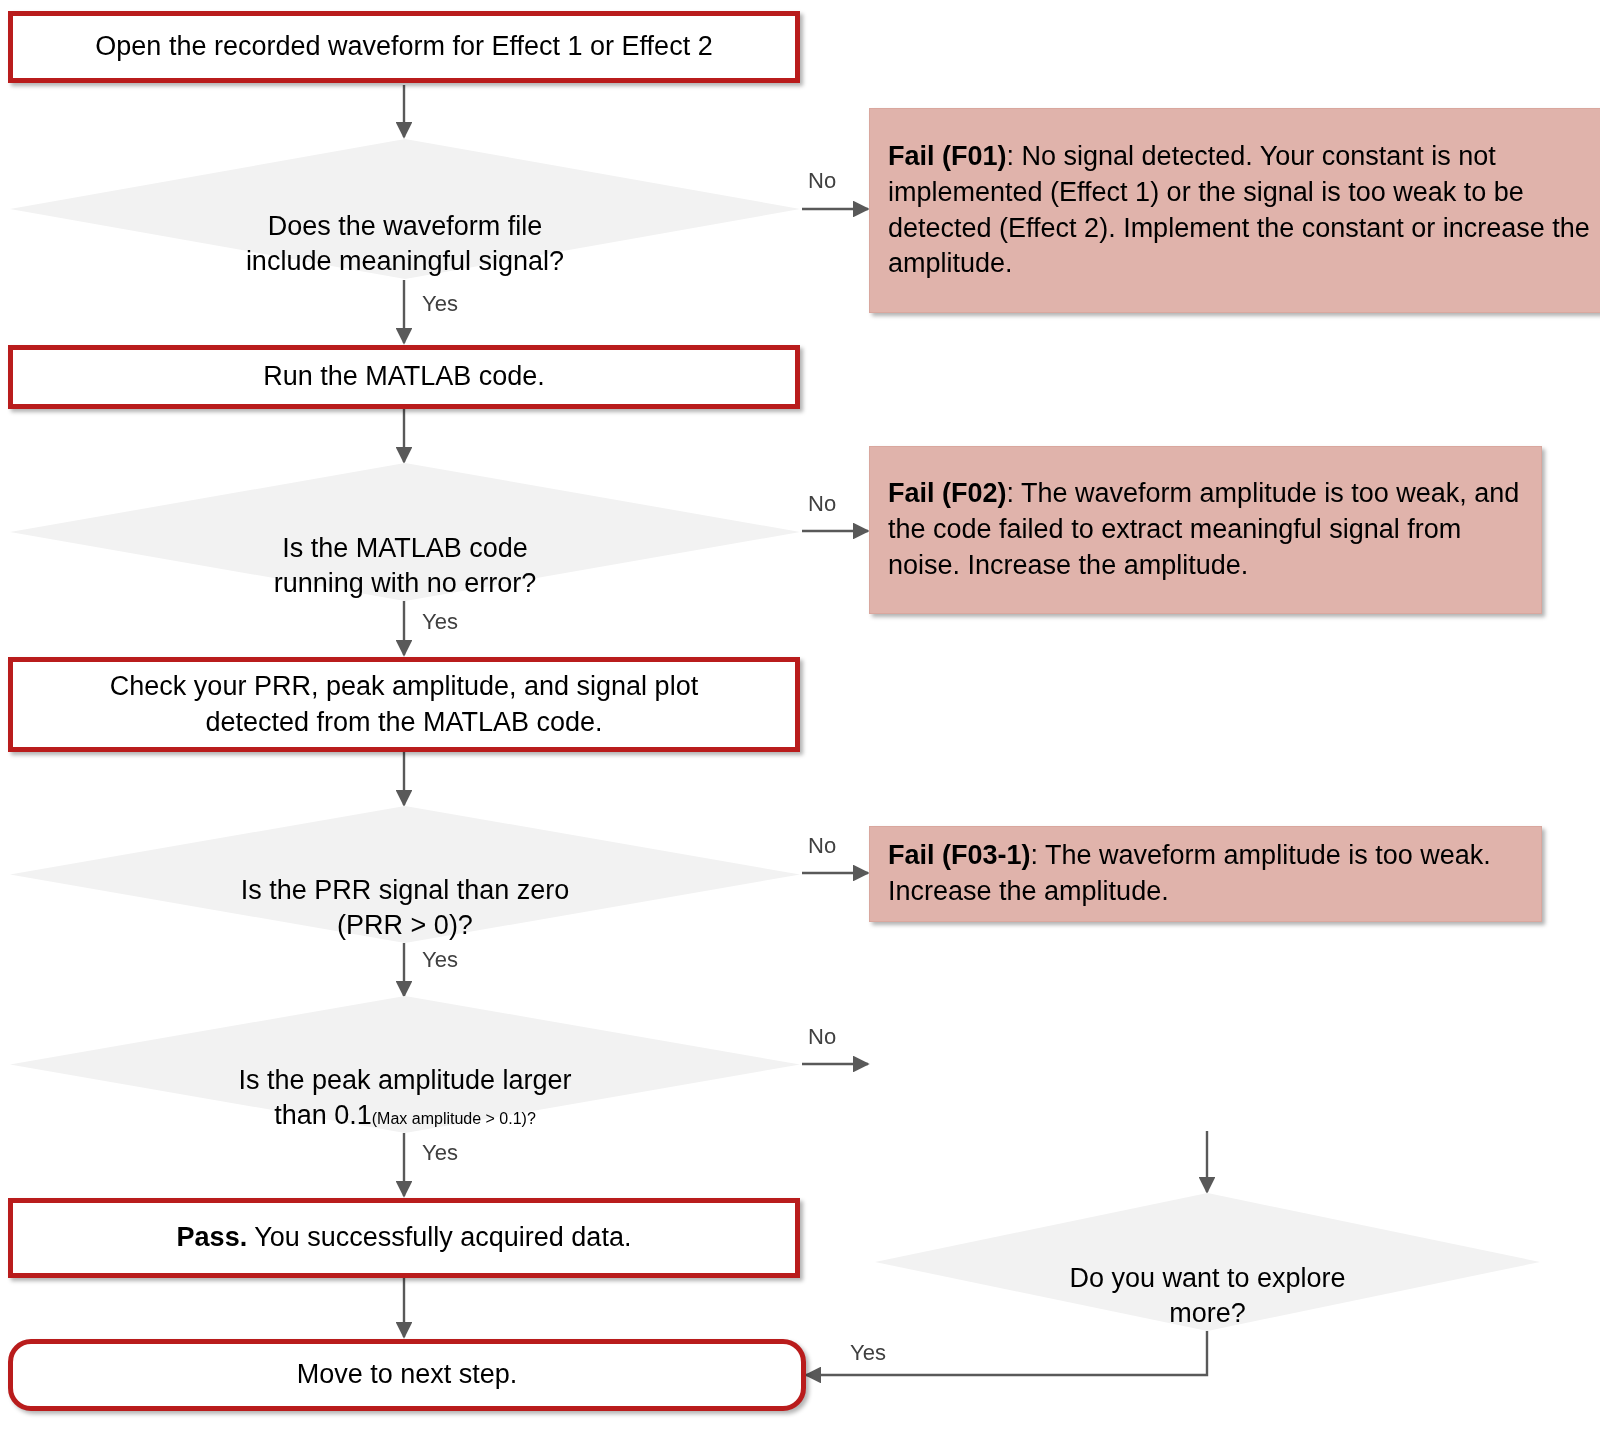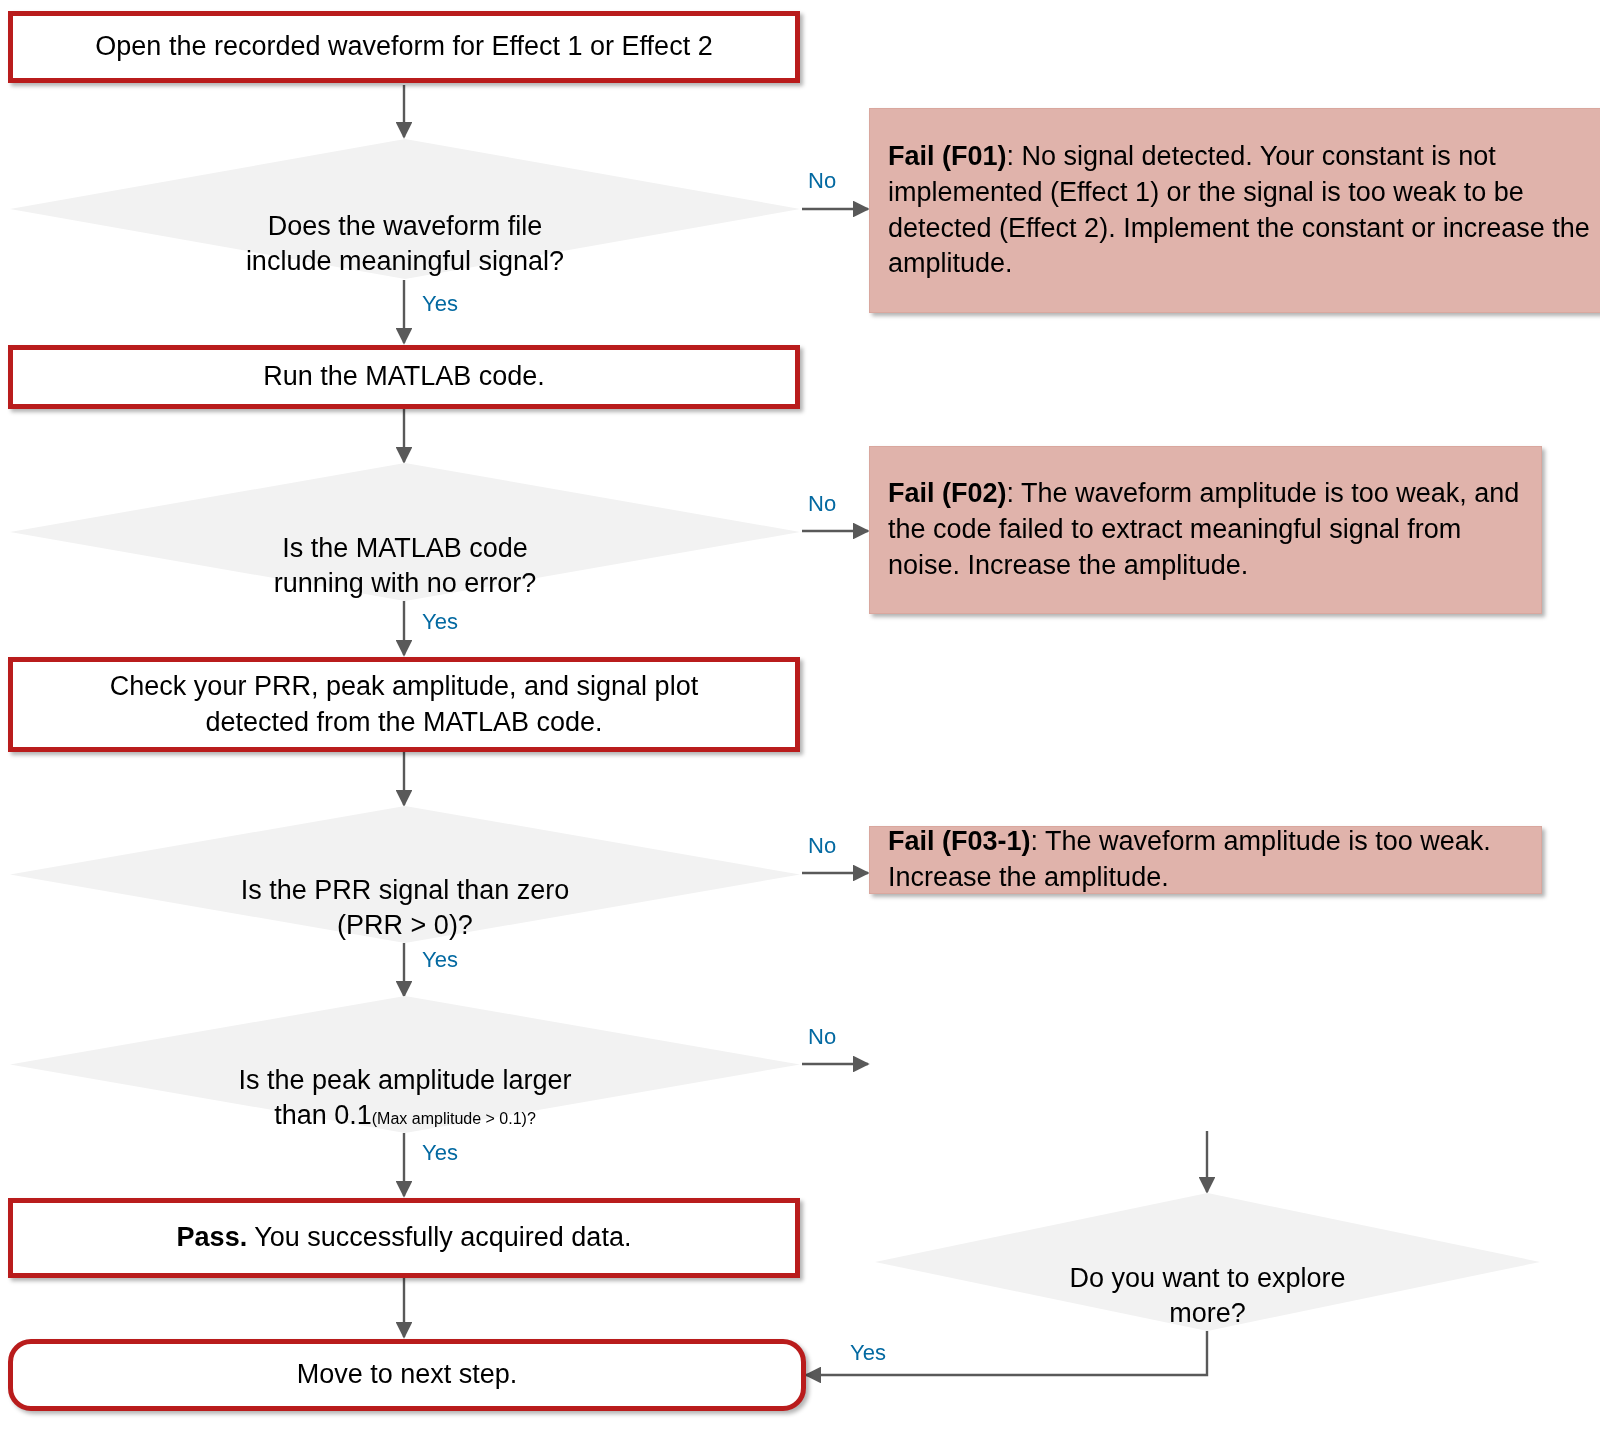--- a/index.html
+++ b/index.html
@@ -78,21 +78,21 @@
     position: absolute;
     left: 0;
     top: 0;
     width: 1600px;
     height: 1437px;
     pointer-events: none;
   }
   .edge-label {
     position: absolute;
     font-size: 22px;
-    color: #0369a1;
+    color: #404040;
     white-space: nowrap;
     text-align: right;
   }
 </style>
 </head>
 <body>
 
 <div id="canvas">
 
   <svg class="conn" viewBox="0 0 1600 1437" xmlns="http://www.w3.org/2000/svg">
@@ -183,21 +183,21 @@
   <div class="node diamond" style="left:10px; top:806px; width:790px; height:137px;">
     <svg viewBox="0 0 790 137" preserveAspectRatio="none">
       <polygon points="395,0 790,68.5 395,137 0,68.5" fill="#f2f2f2"></polygon>
     </svg>
     <div class="dlabel">
       <div>Is the PRR  signal than zero</div>
       <div>(PRR &gt; 0)?</div>
     </div>
   </div>
 
-  <div class="node fail" style="left:869px; top:826px; width:673px; height:68px;">
+  <div class="node fail" style="left:869px; top:826px; width:673px; height:96px;">
     <div class="inner">
       <span class="b">Fail (F03-1)</span><span>: The waveform amplitude is too weak. Increase the amplitude.</span>
     </div>
   </div>
 
   <div class="node diamond" style="left:10px; top:996px; width:790px; height:137px;">
     <svg viewBox="0 0 790 137" preserveAspectRatio="none">
       <polygon points="395,0 790,68.5 395,137 0,68.5" fill="#f2f2f2"></polygon>
     </svg>
     <div class="dlabel">

